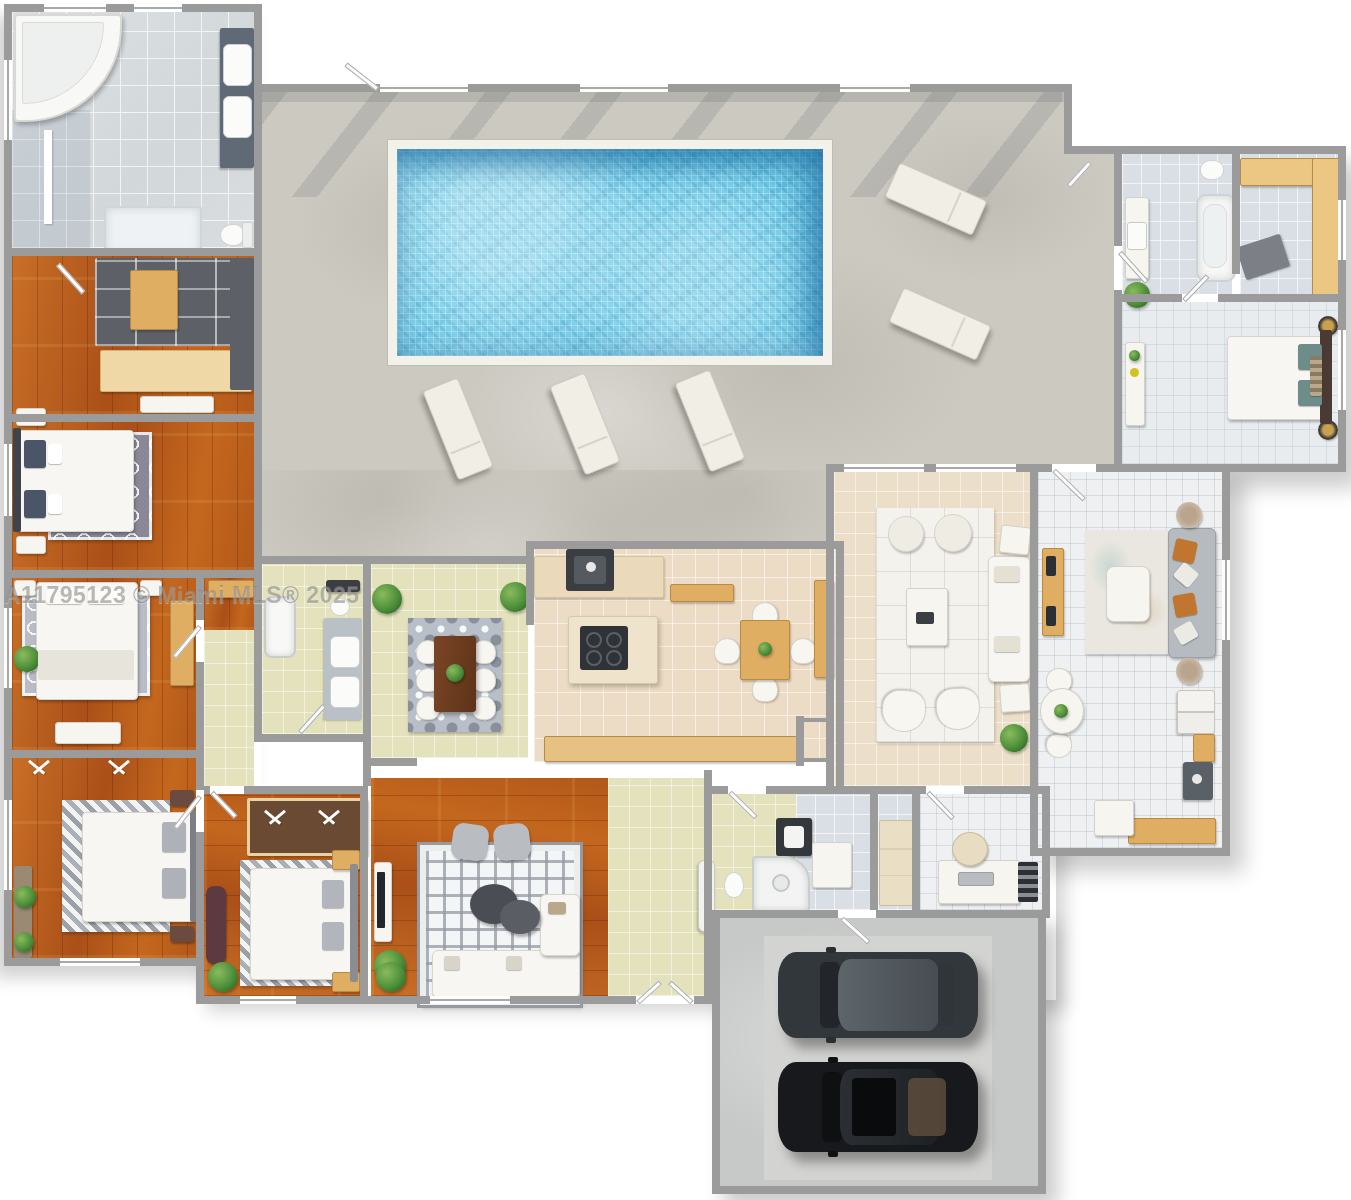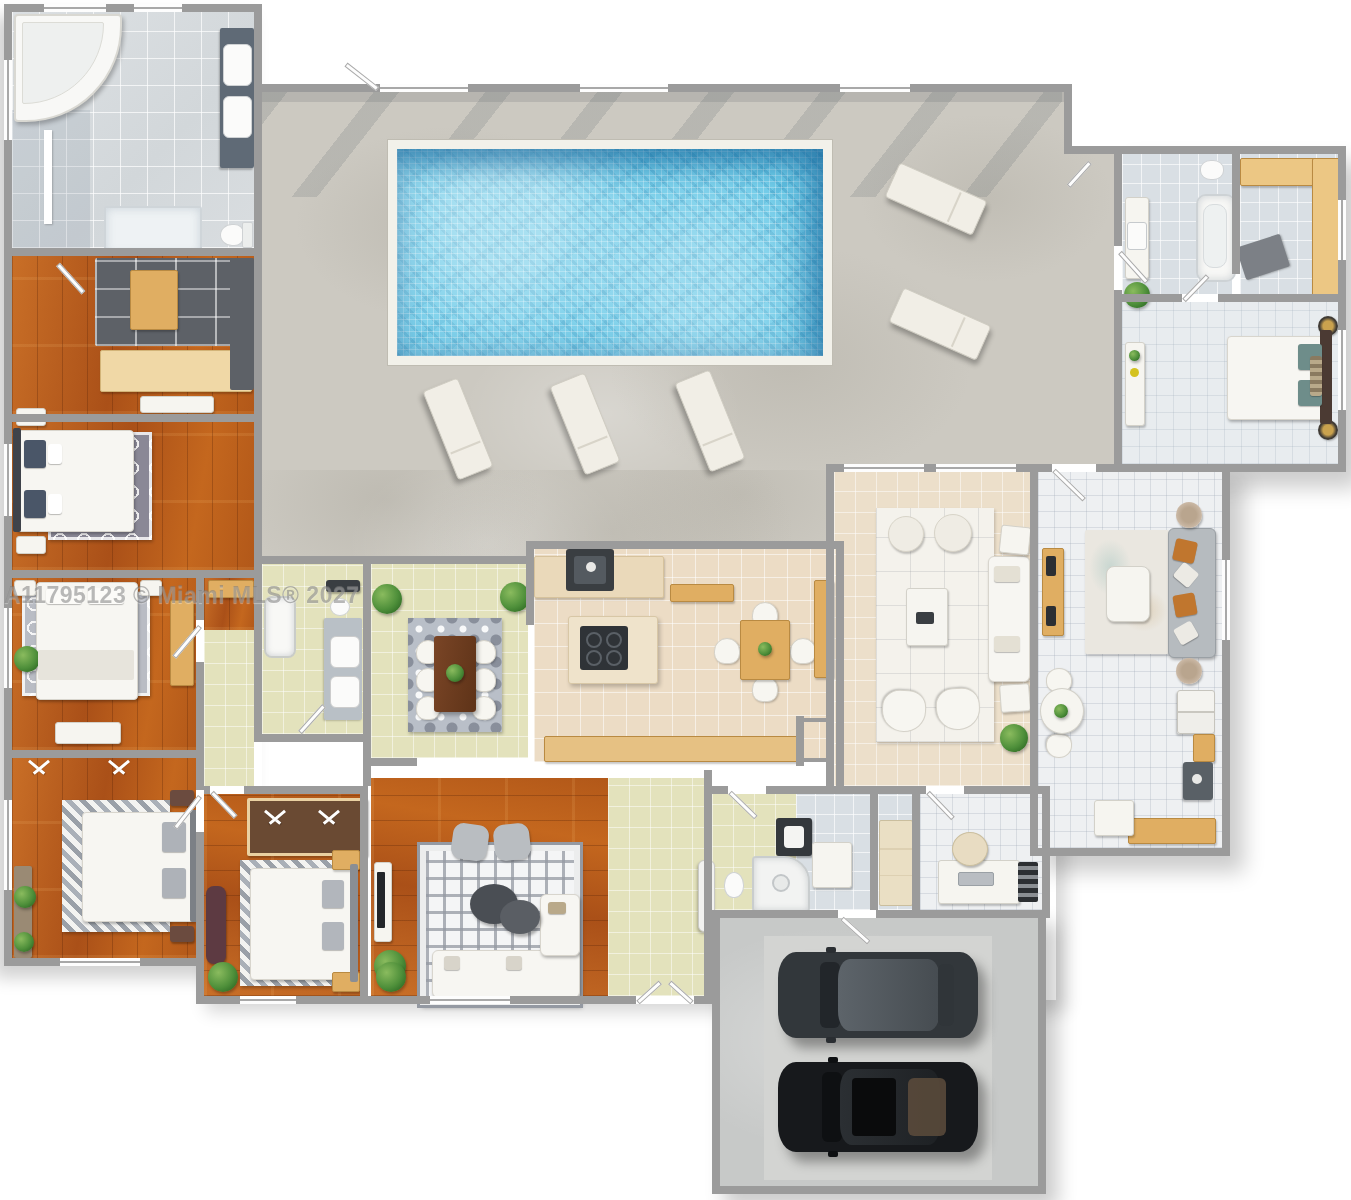--- a/index.html
+++ b/index.html
@@ -448,14 +448,14 @@
   <div class="leaf" style="left:928px;top:790px;width:34px;transform:rotate(46deg);"></div>
   <div class="gap" style="left:1114px;top:246px;width:8px;height:44px;"></div>
   <div class="leaf" style="left:1120px;top:250px;width:38px;transform:rotate(48deg);"></div>
   <div class="gap" style="left:1182px;top:294px;width:36px;height:8px;"></div>
   <div class="leaf" style="left:1184px;top:298px;width:32px;transform:rotate(-46deg);"></div>
   <div class="gap" style="left:1052px;top:464px;width:44px;height:8px;"></div>
   <div class="leaf" style="left:1054px;top:468px;width:40px;transform:rotate(44deg);"></div>
   <div class="leaf" style="left:346px;top:62px;width:38px;transform:rotate(38deg);"></div>
   <div class="leaf" style="left:1090px;top:160px;width:30px;transform:rotate(132deg);"></div>
 
-  <div id="watermark">A11795123 © Miami MLS® 2027</div>
+  <div id="watermark">A11795123 © Miami MLS® 2025</div>
 </div>
 
 </body></html>

